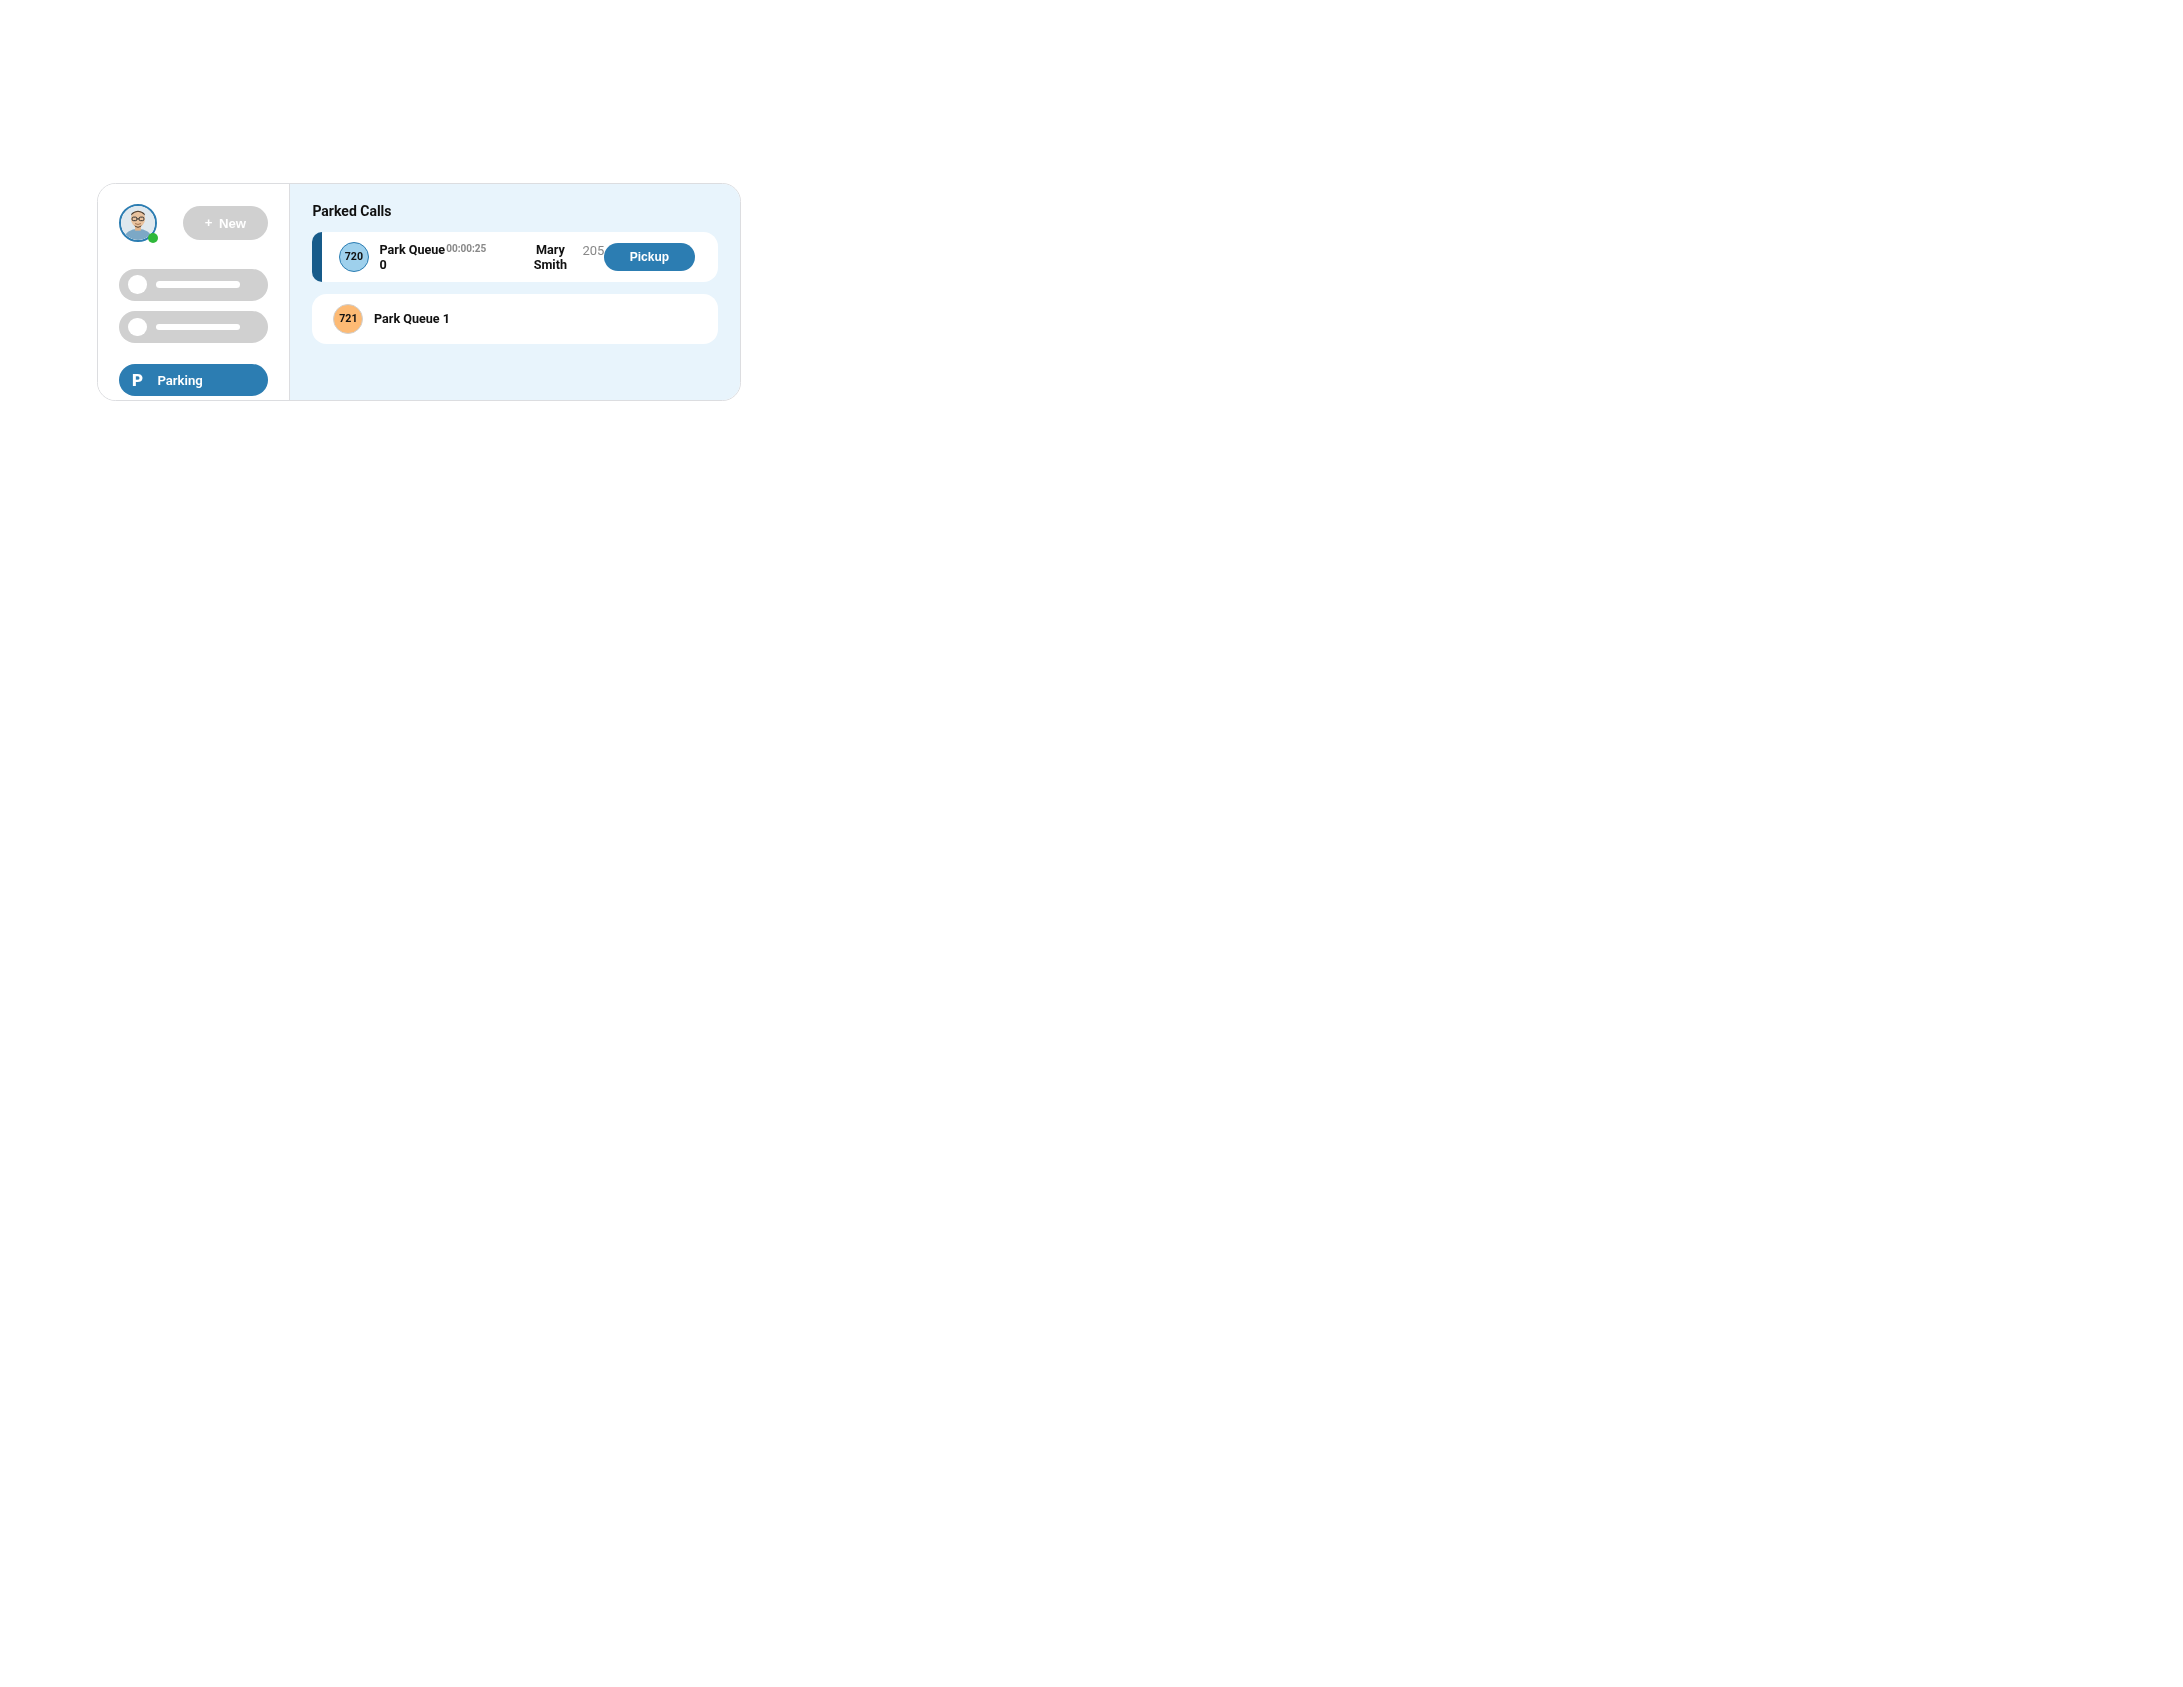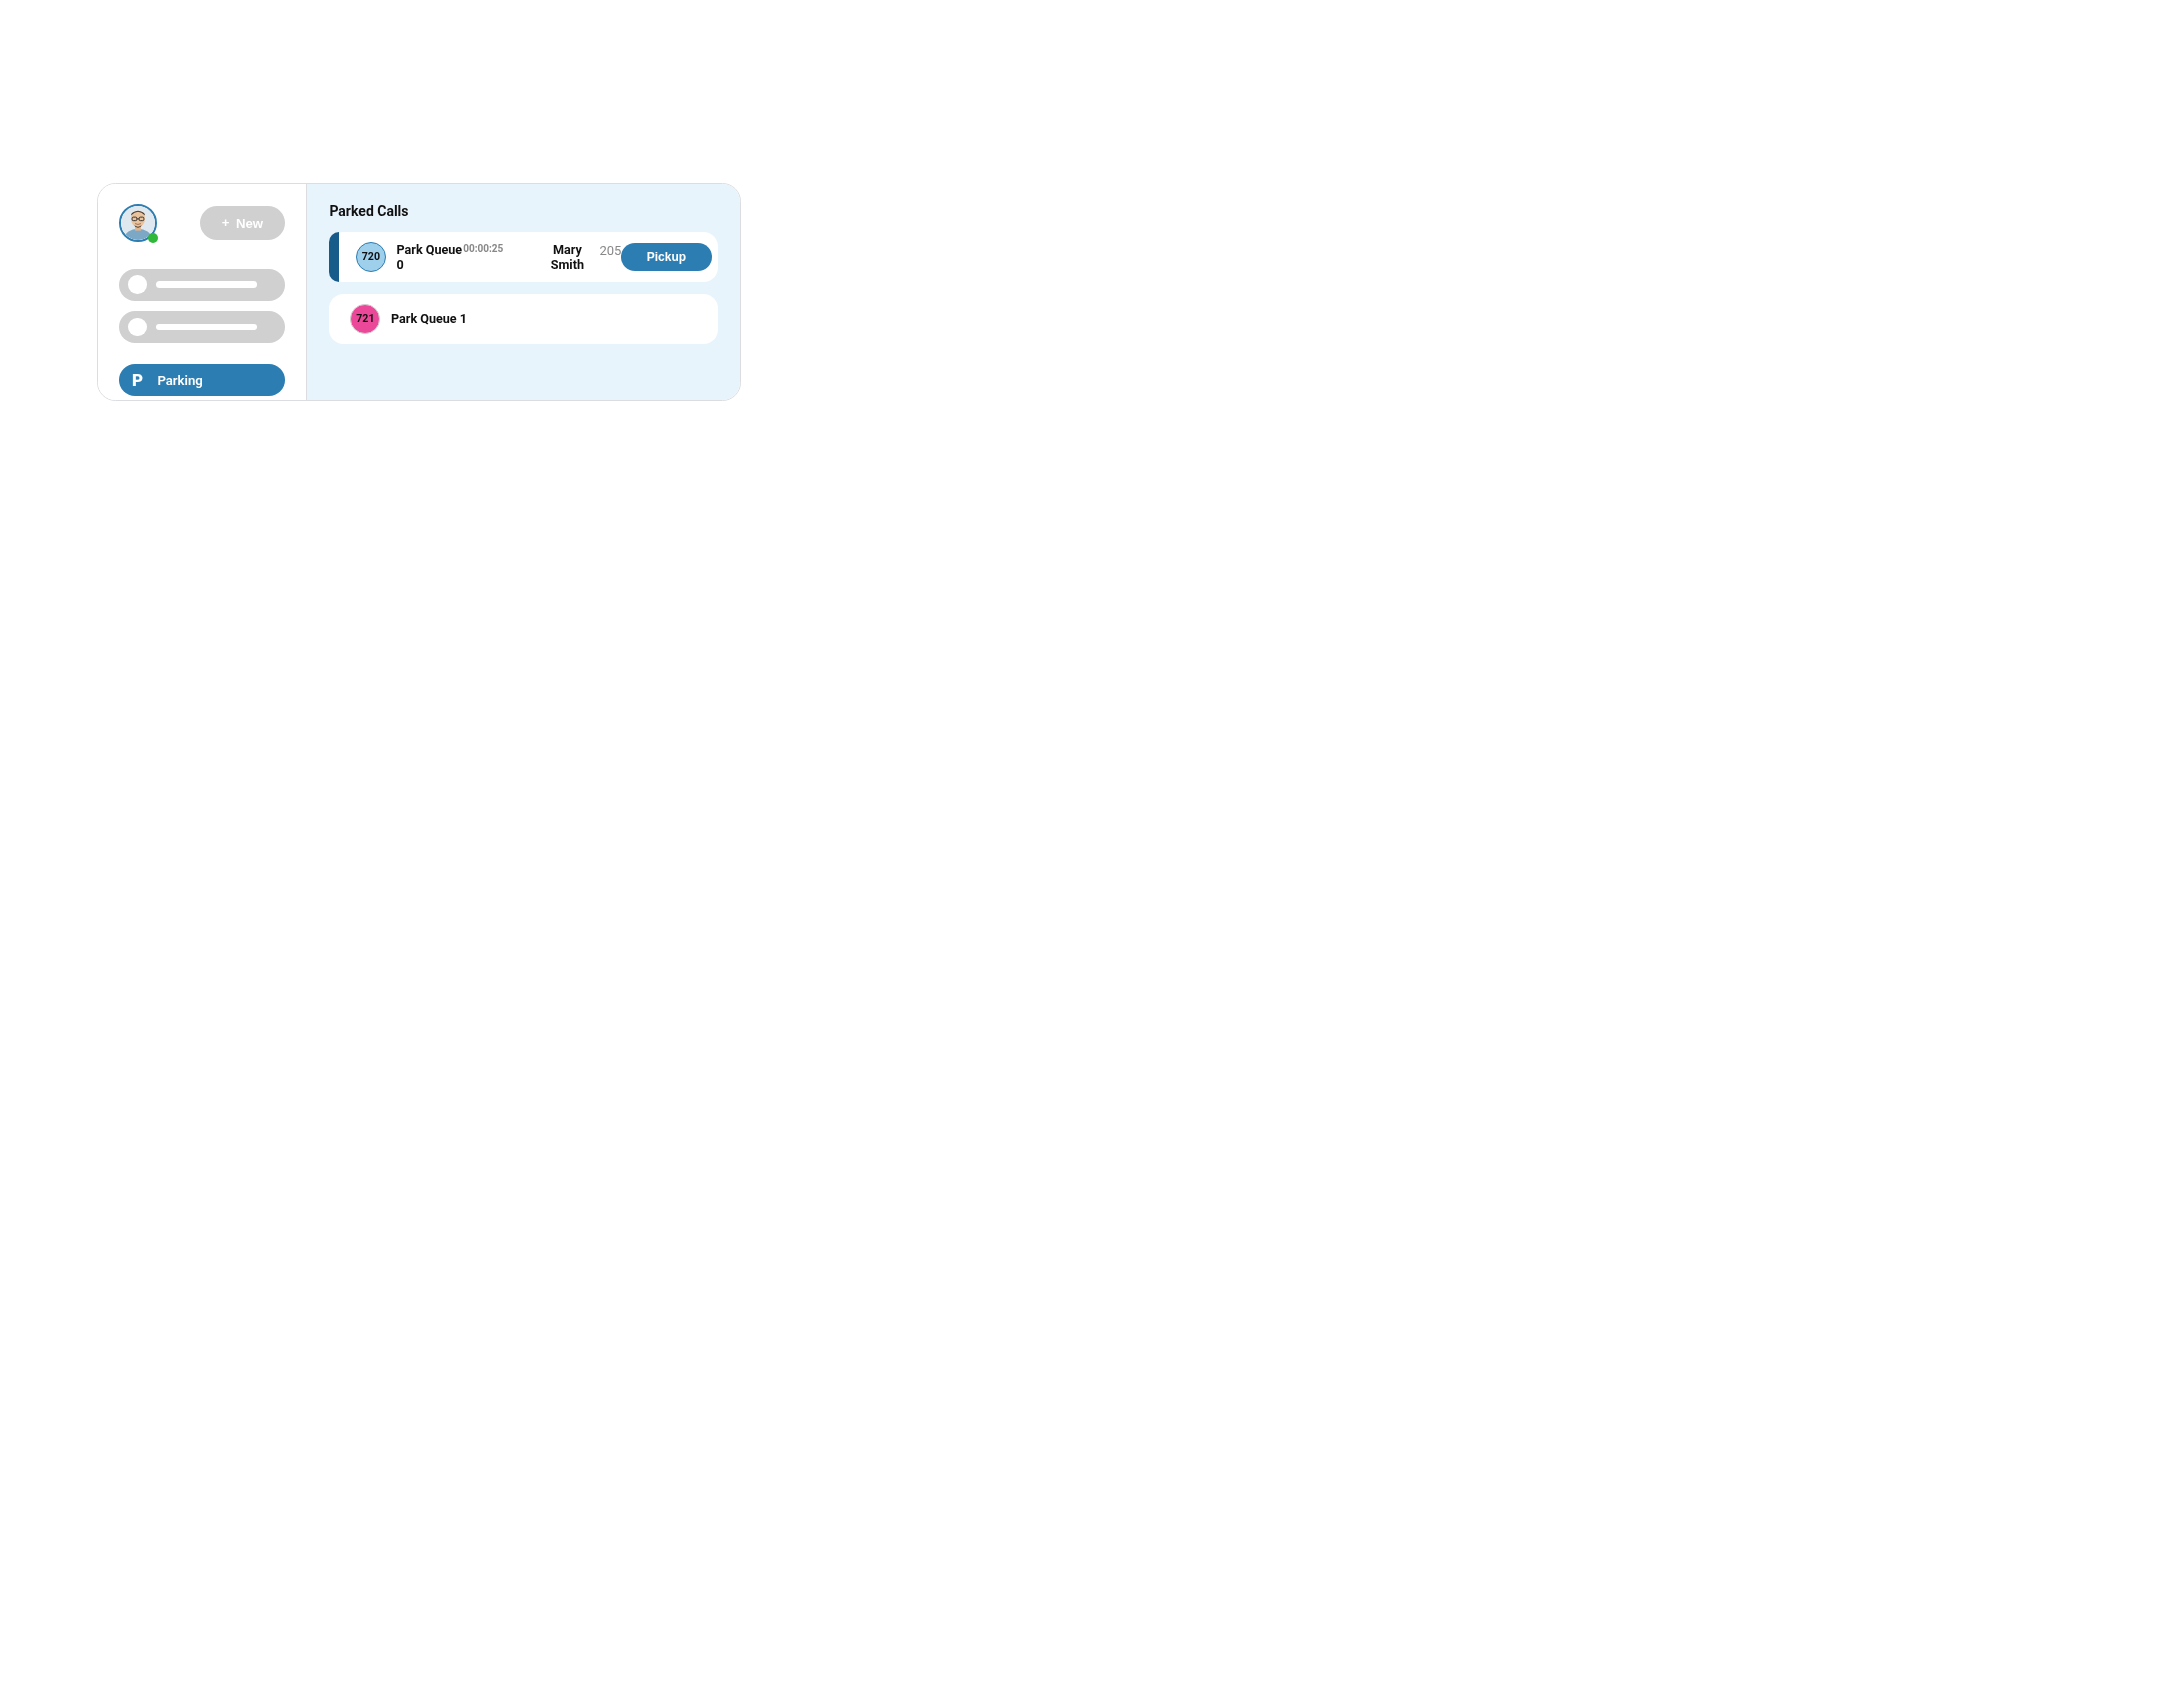--- a/index.html
+++ b/index.html
@@ -148,21 +148,21 @@
     margin-bottom: 13.2px;
   }
   .call-card {
     position: relative;
     background: #ffffff;
     border-radius: 14.6px;
     height: 50px;
     display: flex;
     align-items: center;
     margin-bottom: 12px;
-    padding-right: 6px;
+    padding-right: 23px;
   }
   .call-card.active {
     padding-left: 26.5px;
   }
   .call-card:not(.active) {
     padding-left: 21px;
   }
   .left-accent {
     position: absolute;
     left: 0;
@@ -183,21 +183,21 @@
     font-size: 10.6px;
     font-weight: 700;
     flex-shrink: 0;
   }
   .call-badge.filled {
     background: #9ed0ec;
     border: 1.3px solid #2c7db2;
     color: #111111;
   }
   .call-badge.empty {
-    background: #ec4899;
+    background: #fdba74;
     border: 1.3px solid #d0d0d0;
     color: #111111;
   }
   .queue-block {
     display: flex;
     margin-left: 10.6px;
     min-width: 99px;
   }
   .queue-name {
     font-size: 12.6px;

